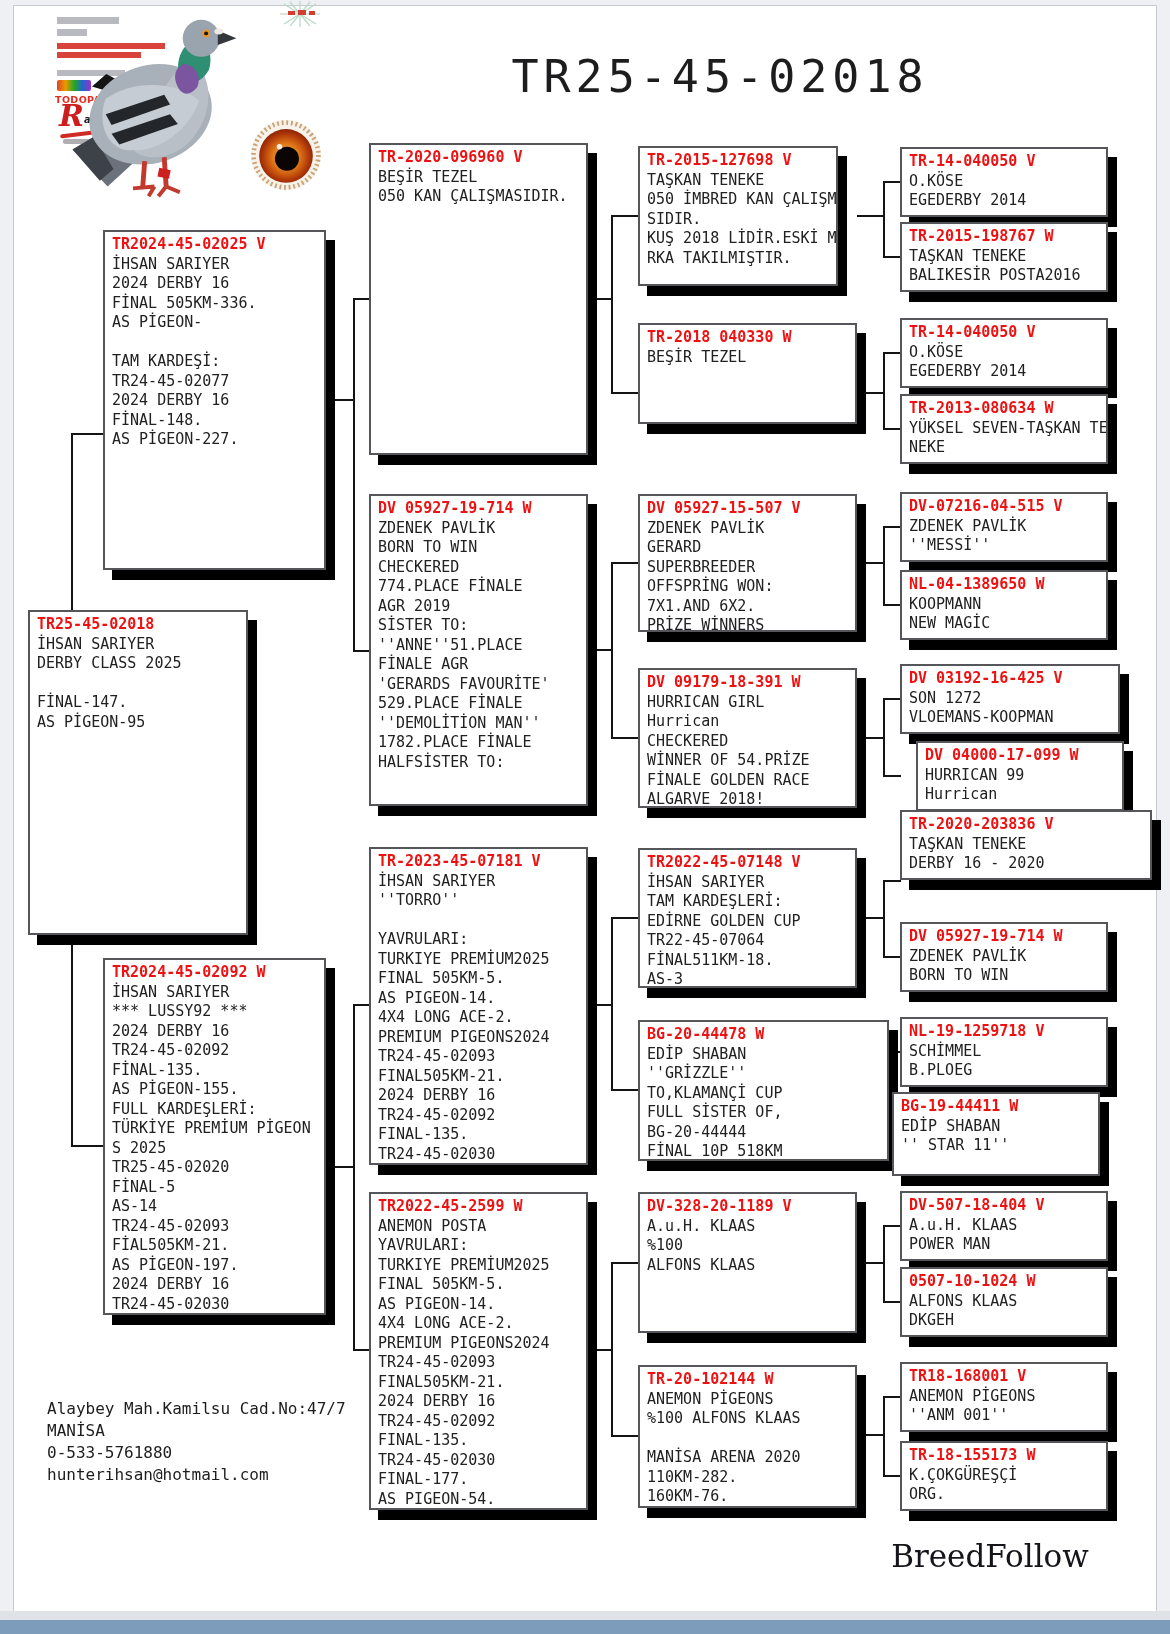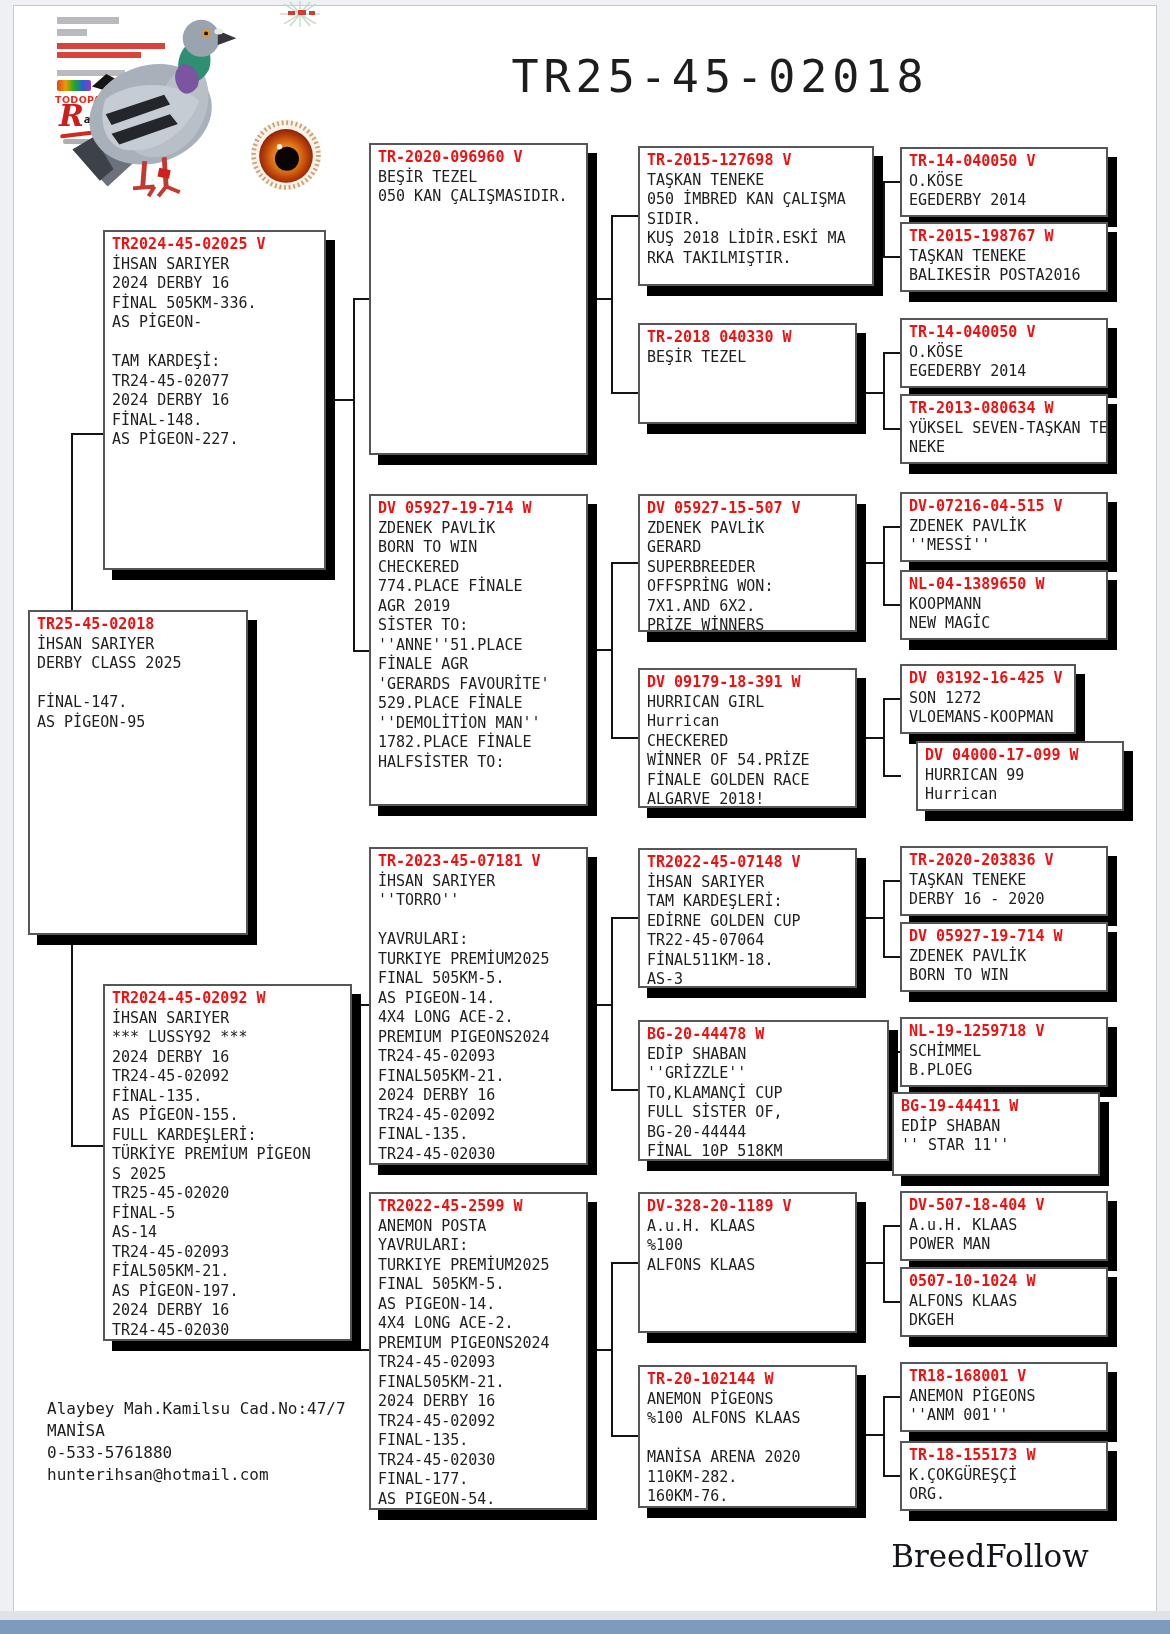--- a/index.html
+++ b/index.html
@@ -209,21 +209,21 @@
 2024 DERBY 16
 FİNAL 505KM-336.
 AS PİGEON-
 
 TAM KARDEŞİ:
 TR24-45-02077
 2024 DERBY 16
 FİNAL-148.
 AS PİGEON-227.</div>
 </div>
-<div class="box" style="left:103px;top:984px;width:249px;height:357px">
+<div class="box" style="left:103px;top:958px;width:223px;height:357px">
   <div class="ring">TR2024-45-02092 W</div>
   <div class="btxt">İHSAN SARIYER
 *** LUSSY92 ***
 2024 DERBY 16
 TR24-45-02092
 FİNAL-135.
 AS PİGEON-155.
 FULL KARDEŞLERİ:
 TÜRKİYE PREMİUM PİGEON
 S 2025
@@ -288,21 +288,21 @@
 TR24-45-02093
 FINAL505KM-21.
 2024 DERBY 16
 TR24-45-02092
 FINAL-135.
 TR24-45-02030
 FINAL-177.
 AS PIGEON-54.</div>
 </div>
 
-<div class="box" style="left:638px;top:146px;width:236px;height:140px">
+<div class="box" style="left:638px;top:146px;width:200px;height:140px">
   <div class="ring">TR-2015-127698 V</div>
   <div class="btxt">TAŞKAN TENEKE
 050 İMBRED KAN ÇALIŞMA
 SIDIR.
 KUŞ 2018 LİDİR.ESKİ MA
 RKA TAKILMIŞTIR.</div>
 </div>
 <div class="box" style="left:638px;top:323px;width:219px;height:101px">
   <div class="ring">TR-2018 040330 W</div>
   <div class="btxt">BEŞİR TEZEL</div>
@@ -382,31 +382,31 @@
 <div class="box" style="left:900px;top:492px;width:208px;height:70px">
   <div class="ring">DV-07216-04-515 V</div>
   <div class="btxt">ZDENEK PAVLİK
 ''MESSİ''</div>
 </div>
 <div class="box" style="left:900px;top:570px;width:208px;height:70px">
   <div class="ring">NL-04-1389650 W</div>
   <div class="btxt">KOOPMANN
 NEW MAGİC</div>
 </div>
-<div class="box" style="left:900px;top:664px;width:176px;height:70px">
+<div class="box" style="left:900px;top:664px;width:220px;height:70px">
   <div class="ring">DV 03192-16-425 V</div>
   <div class="btxt">SON 1272
 VLOEMANS-KOOPMAN</div>
 </div>
 <div class="box" style="left:916px;top:741px;width:208px;height:70px">
   <div class="ring">DV 04000-17-099 W</div>
   <div class="btxt">HURRICAN 99
 Hurrican</div>
 </div>
-<div class="box" style="left:900px;top:846px;width:208px;height:70px">
+<div class="box" style="left:900px;top:810px;width:252px;height:70px">
   <div class="ring">TR-2020-203836 V</div>
   <div class="btxt">TAŞKAN TENEKE
 DERBY 16 - 2020</div>
 </div>
 <div class="box" style="left:900px;top:922px;width:208px;height:70px">
   <div class="ring">DV 05927-19-714 W</div>
   <div class="btxt">ZDENEK PAVLİK
 BORN TO WIN</div>
 </div>
 <div class="box" style="left:900px;top:1017px;width:208px;height:70px">

